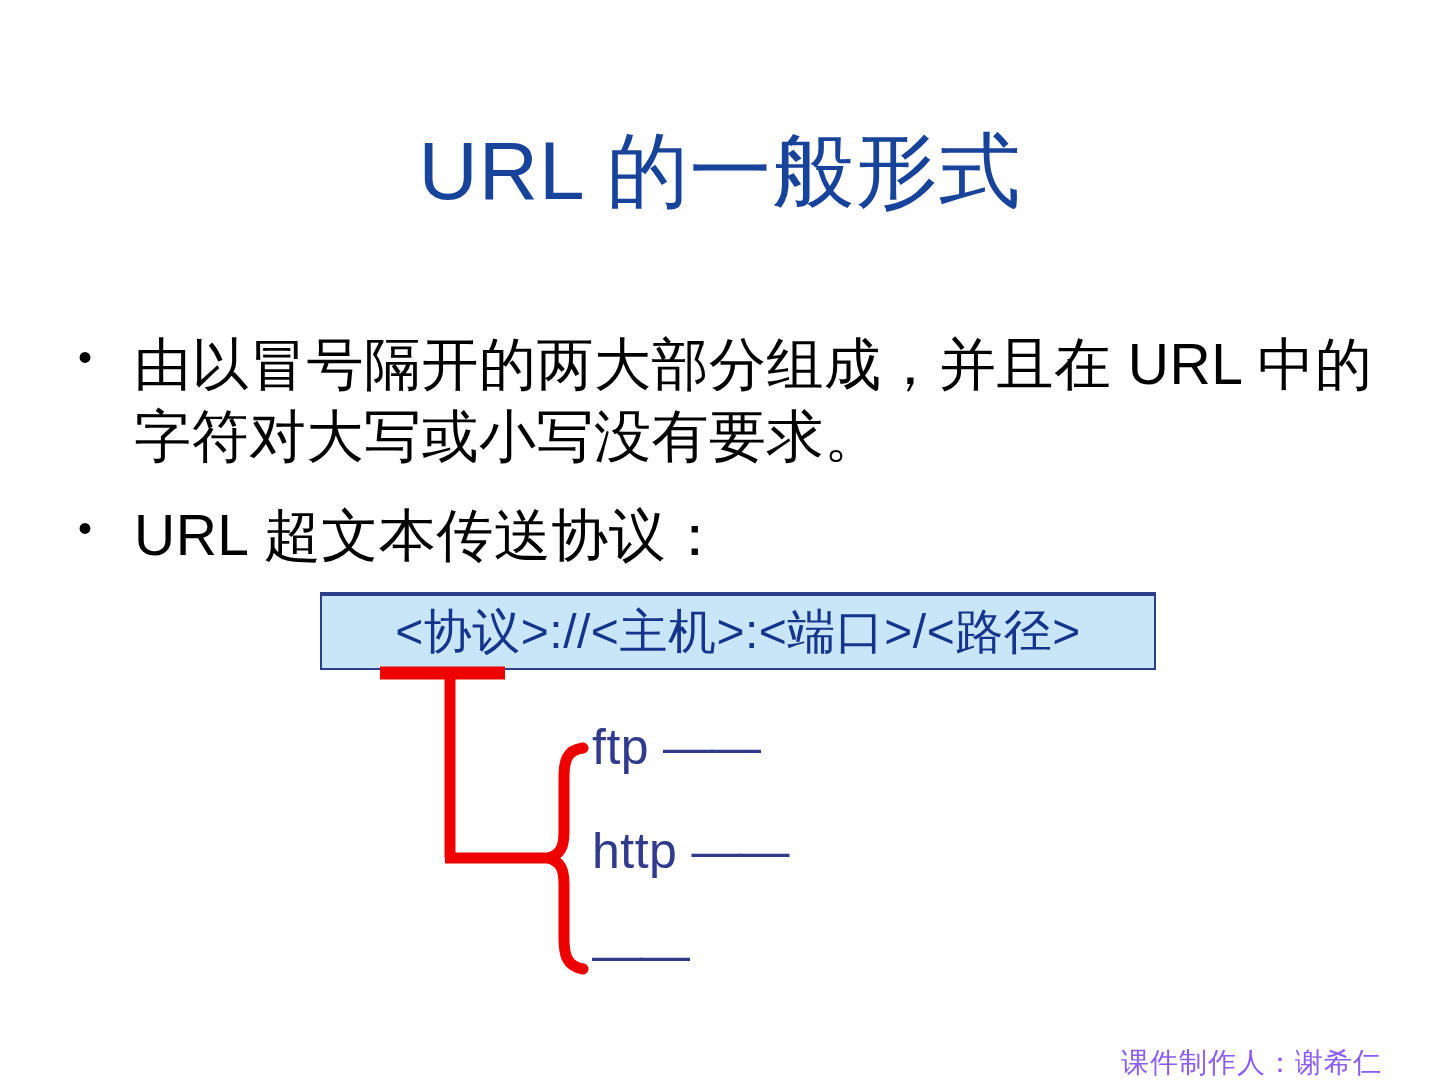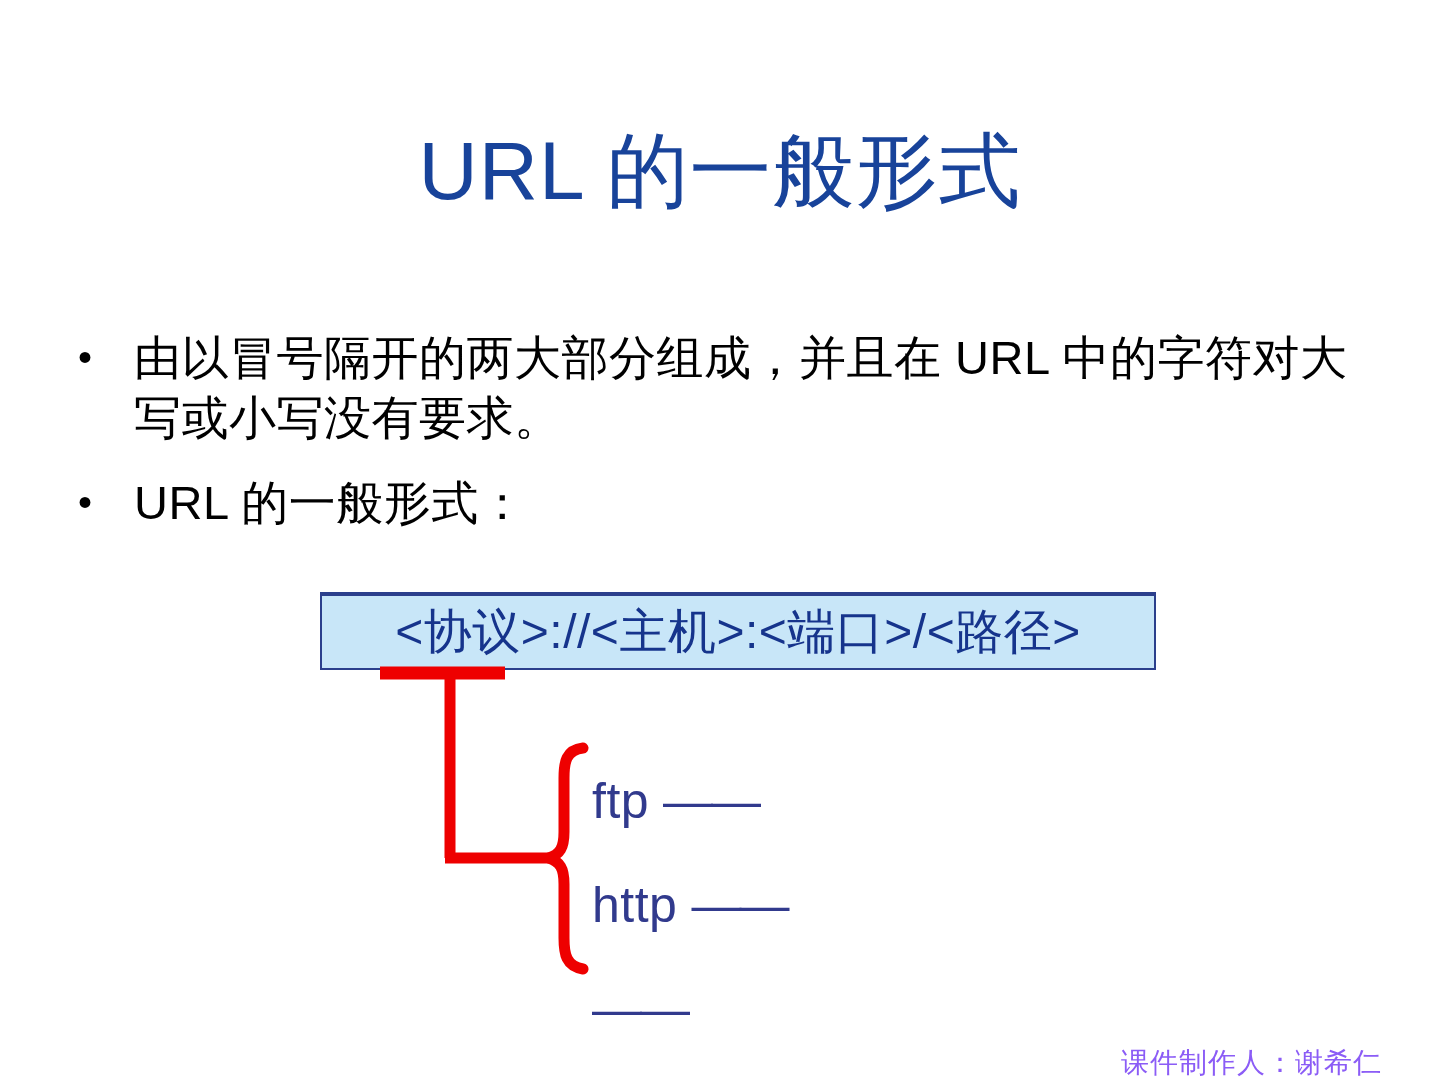--- a/index.html
+++ b/index.html
@@ -53,21 +53,21 @@
   .bullet-mark {
     flex: 0 0 auto;
     width: 56px;
     font-size: 40px;
     line-height: 1.45;
     color: #000000;
     text-align: left;
   }
   .bullet-text {
     flex: 1 1 auto;
-    font-size: 47px;
+    font-size: 57px;
     line-height: 1.27;
     letter-spacing: 0.5px;
   }
   #bullet-row-2 {
     margin-top: 26px;
   }
 
   
   #syntax-box {
     position: absolute;
@@ -109,21 +109,21 @@
     width: 820px;
   }
   .protocol-row {
     font-size: 50px;
     line-height: 1.0;
     color: #313a8d;
     white-space: nowrap;
     letter-spacing: 0.5px;
     height: 104px;
     display: flex;
-    align-items: flex-end;
+    align-items: flex-start;
   }
   .protocol-row .proto-name   { margin-right: 14px; }
   .protocol-row .proto-dash   { margin-right: 14px; letter-spacing: -2px; }
   .protocol-row .proto-desc   { }
 
   
   #footer-credit {
     position: absolute;
     right: 58px;
     top: 1008px;
@@ -142,21 +142,21 @@
 
   <div id="body-list">
 
     <div class="bullet-row" id="bullet-row-1">
       <span class="bullet-mark">•</span>
       <span class="bullet-text">由以冒号隔开的两大部分组成，并且在 URL 中的字符对大写或小写没有要求。</span>
     </div>
 
     <div class="bullet-row" id="bullet-row-2">
       <span class="bullet-mark">•</span>
-      <span class="bullet-text">URL 的一般形式：</span>
+      <span class="bullet-text">URL 超文本传送协议：</span>
     </div>
 
   </div>
 
   <div id="syntax-box">
     <span id="syntax-text">&lt;协议&gt;://&lt;主机&gt;:&lt;端口&gt;/&lt;路径&gt;</span>
   </div>
 
   <svg id="connector" viewBox="0 0 1440 1080">
 

